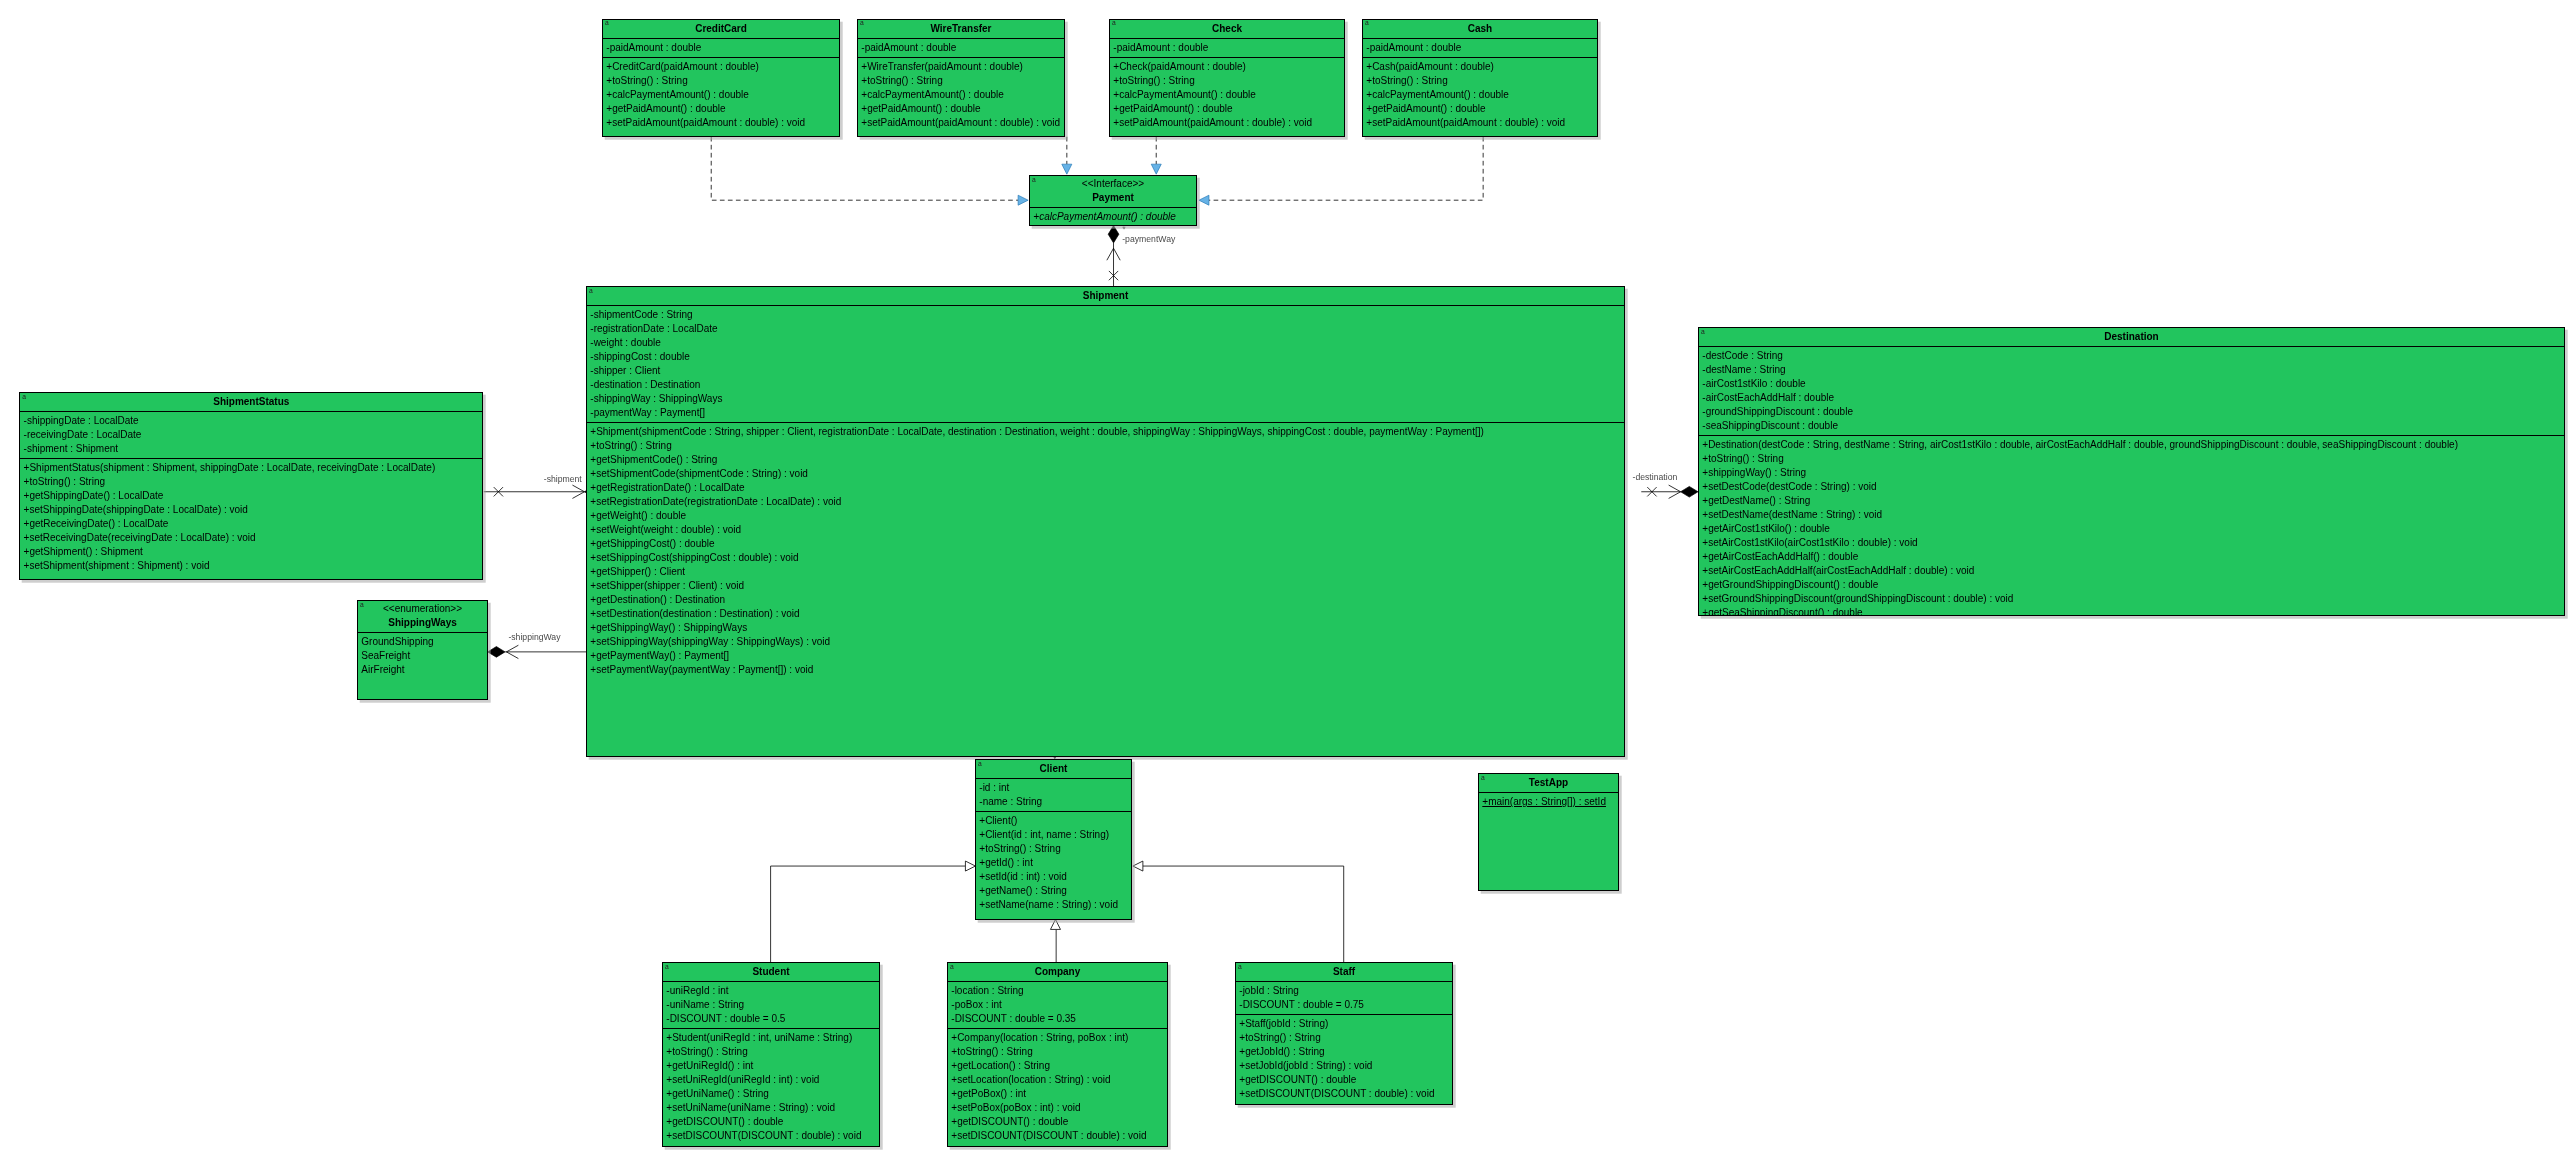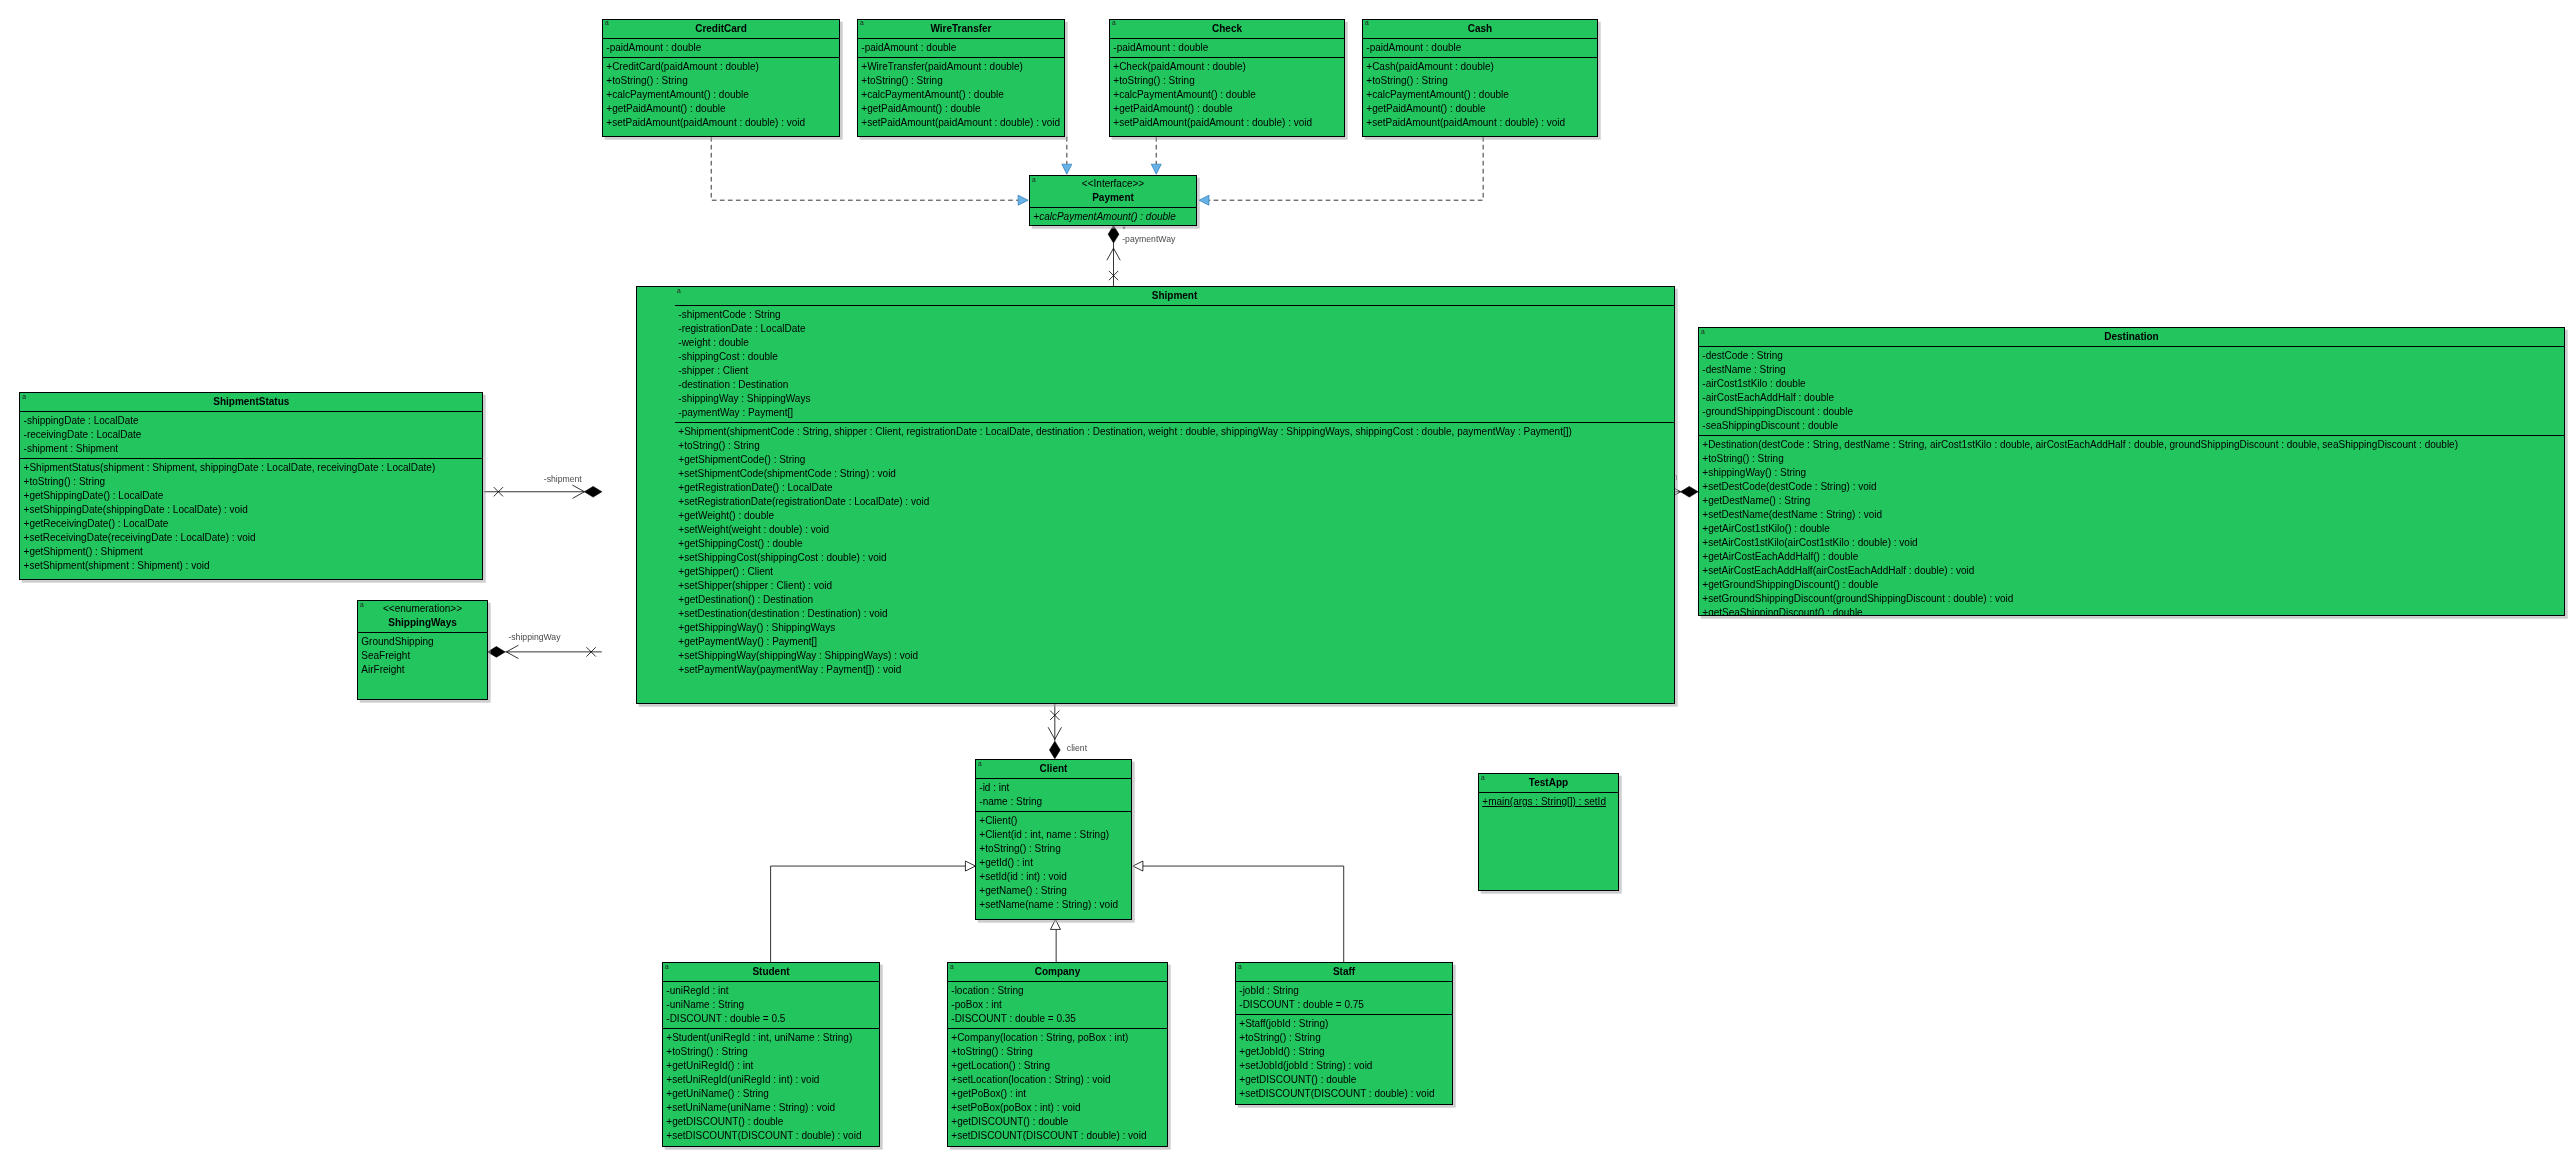--- a/index.html
+++ b/index.html
@@ -15,21 +15,21 @@
   .uml-attrs{border-bottom:0.7px solid #000;padding:2px 3.3px;}
   .uml-methods{padding:2px 3.3px;}
   .uml-row{line-height:14px;white-space:nowrap;}
 
   
   #box-creditcard{left:602px;top:18.7px;width:238px;height:118px;}
   #box-wiretransfer{left:857px;top:18.7px;width:208px;height:118px;}
   #box-check{left:1109px;top:18.7px;width:236px;height:118px;}
   #box-cash{left:1362px;top:18.7px;width:236px;height:118px;}
   #box-payment{left:1029px;top:175px;width:168px;height:51px;}
-  #box-shipment{left:636px;top:286px;width:1039px;height:418px;padding-left:38px;}
+  #box-shipment{left:586px;top:286px;width:1039px;height:471px;}
   #box-shipmentstatus{left:19.3px;top:392px;width:464px;height:188px;}
   #box-shippingways{left:357px;top:600px;width:131px;height:100px;}
   #box-destination{left:1698px;top:327px;width:867px;height:289px;}
   #box-client{left:975px;top:759px;width:157px;height:161px;}
   #box-testapp{left:1478px;top:773px;width:141px;height:118px;}
   #box-student{left:662px;top:962px;width:218px;height:185px;}
   #box-company{left:947px;top:962px;width:221px;height:185px;}
   #box-staff{left:1235px;top:962px;width:218px;height:143px;}
 
   #box-payment .uml-methods .uml-row{font-style:italic;}
@@ -232,22 +232,22 @@
         <div class="uml-row">+setRegistrationDate(registrationDate : LocalDate) : void</div>
         <div class="uml-row">+getWeight() : double</div>
         <div class="uml-row">+setWeight(weight : double) : void</div>
         <div class="uml-row">+getShippingCost() : double</div>
         <div class="uml-row">+setShippingCost(shippingCost : double) : void</div>
         <div class="uml-row">+getShipper() : Client</div>
         <div class="uml-row">+setShipper(shipper : Client) : void</div>
         <div class="uml-row">+getDestination() : Destination</div>
         <div class="uml-row">+setDestination(destination : Destination) : void</div>
         <div class="uml-row">+getShippingWay() : ShippingWays</div>
+        <div class="uml-row">+setShippingWay(shippingWay : ShippingWays) : void</div>
         <div class="uml-row">+getPaymentWay() : Payment[]</div>
-        <div class="uml-row">+setShippingWay(shippingWay : ShippingWays) : void</div>
         <div class="uml-row">+setPaymentWay(paymentWay : Payment[]) : void</div>
       </div>
   </div>
 
   <div class="uml-box" id="box-shipmentstatus">
     <div class="uml-title">
       <span class="corner-a">a</span>
       <div>ShipmentStatus</div>
     </div>
     <div class="uml-attrs">

